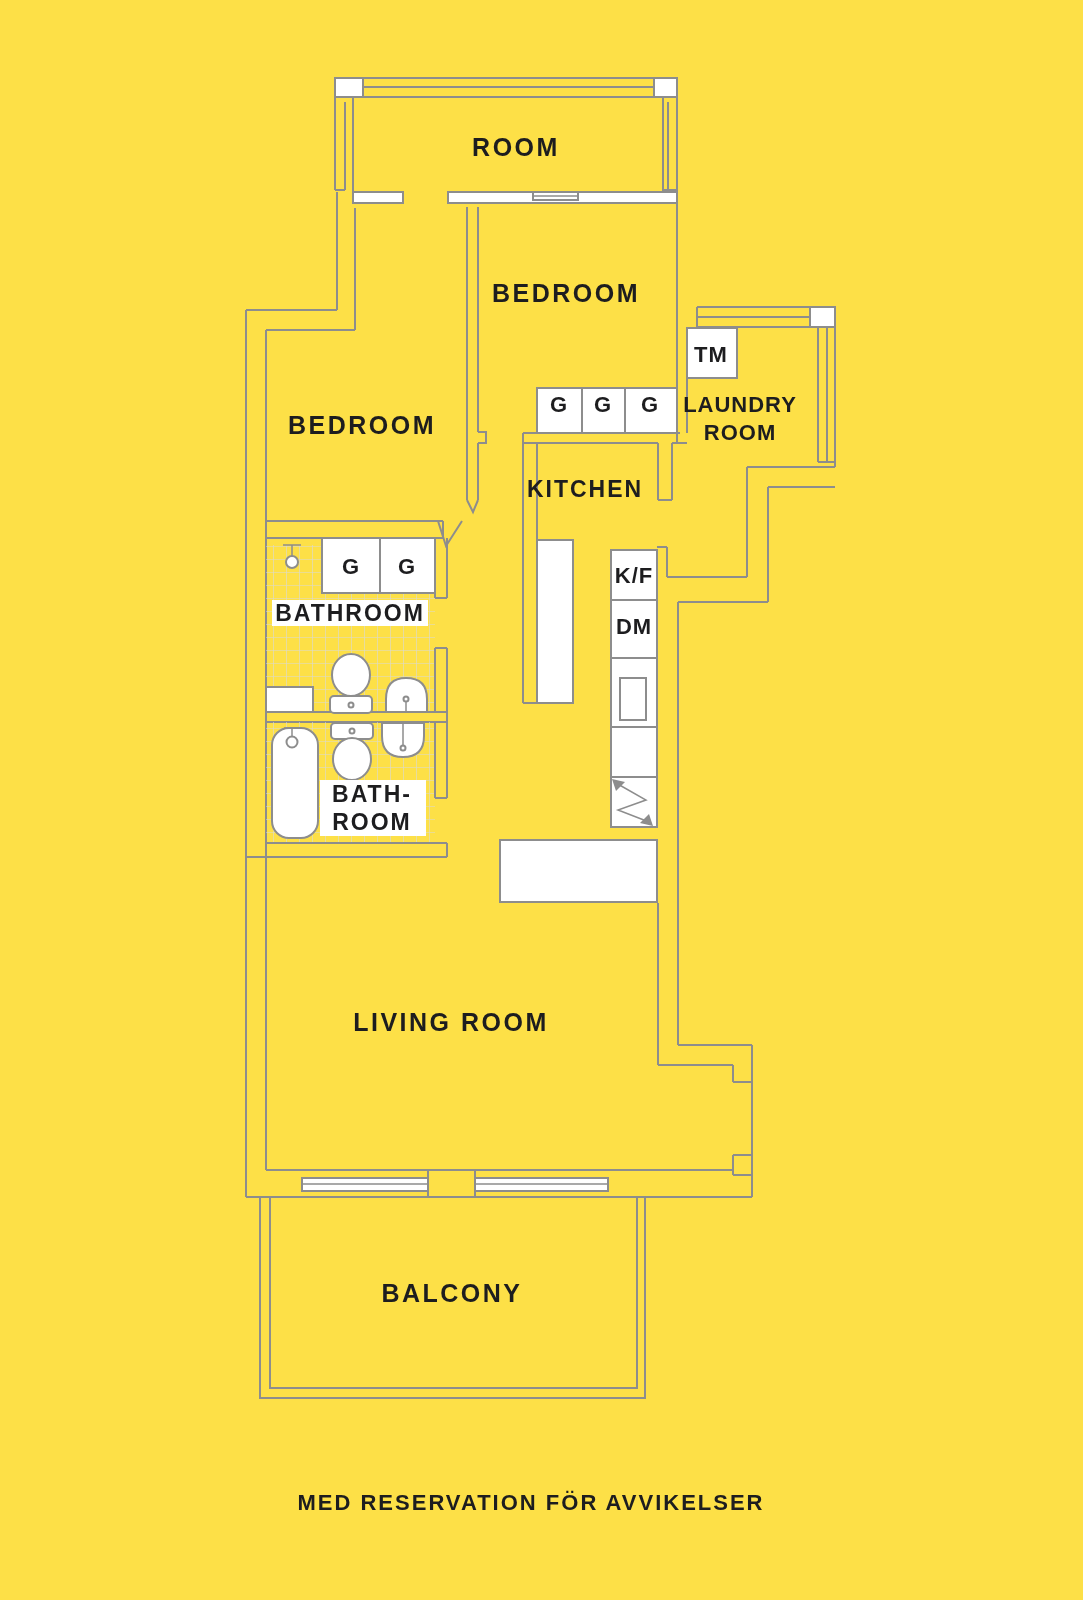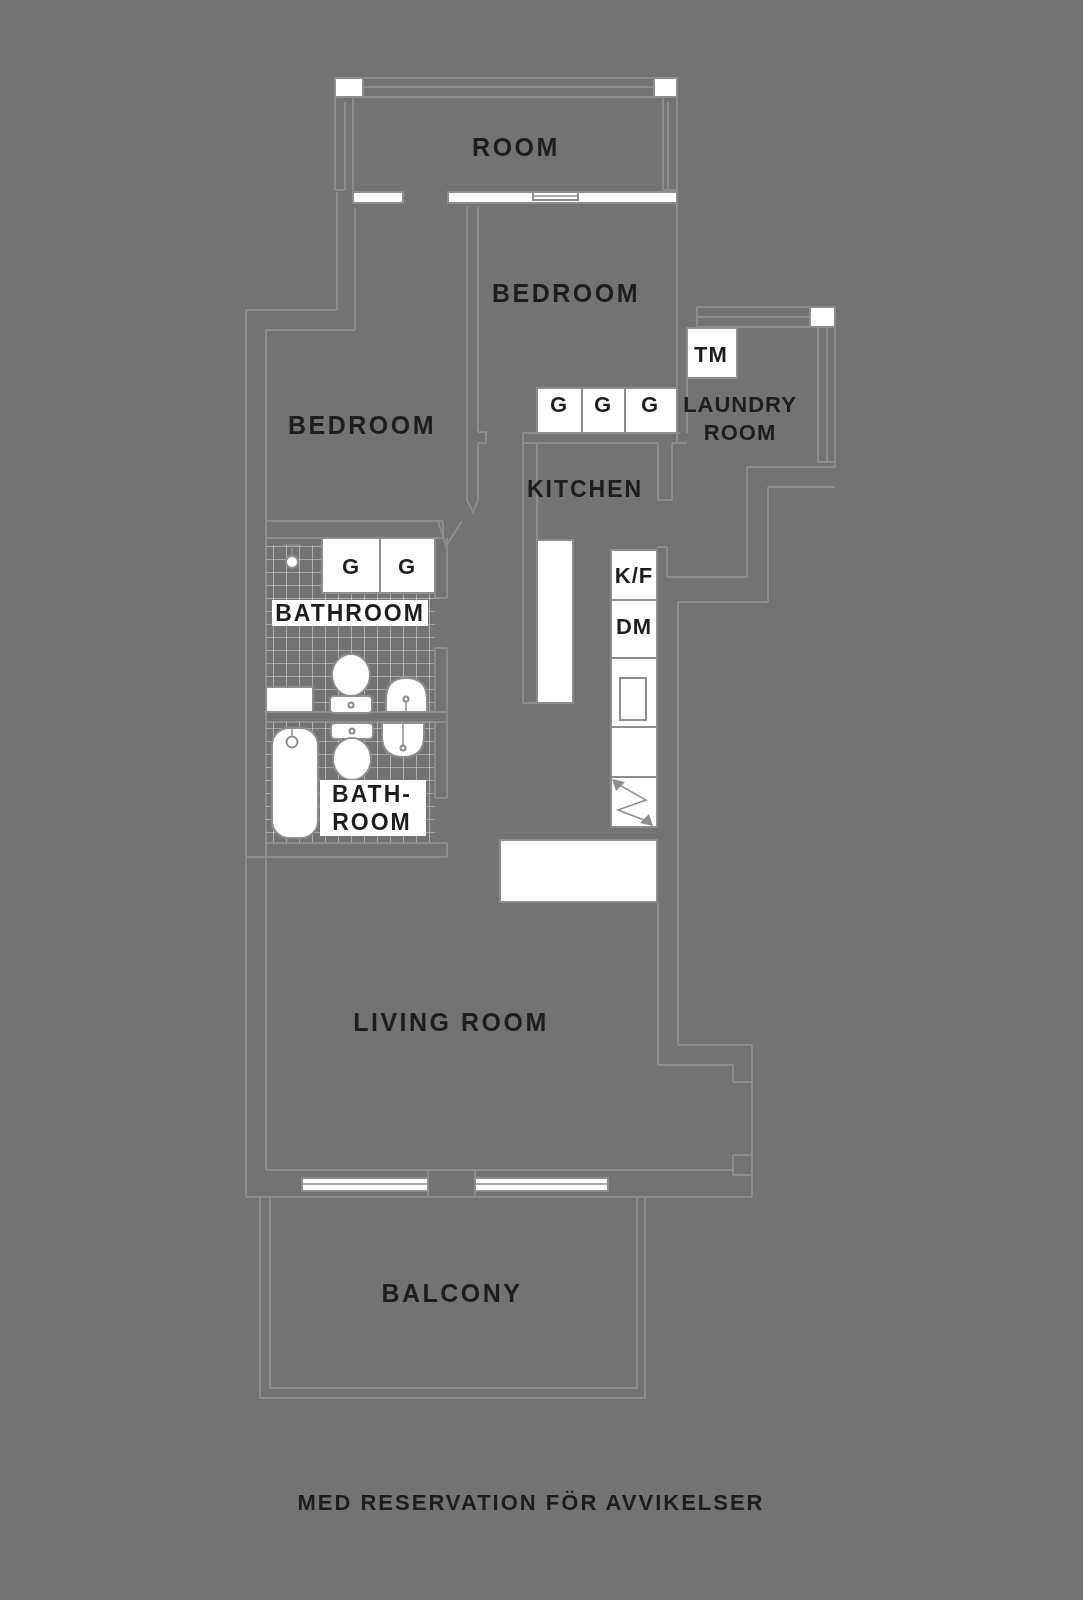--- a/index.html
+++ b/index.html
@@ -1,16 +1,16 @@
 <!DOCTYPE html>
 <html><head>
 <meta charset="utf-8">
 <style>
   html,body{margin:0;padding:0;background:#ffffff;}
-  .page{position:relative;width:1083px;height:1600px;background:#737373;
+  .page{position:relative;width:1083px;height:1600px;background:#fde047;
         font-family:"Liberation Sans","DejaVu Sans",sans-serif;}
   svg text{font-family:"Liberation Sans","DejaVu Sans",sans-serif;
            font-weight:bold;fill:#1d1d1f;text-anchor:middle;}
   .lbl-lg{font-size:25px;letter-spacing:2.5px;}
   .lbl-md{font-size:23px;letter-spacing:2px;}
   .lbl-sm{font-size:22px;letter-spacing:1px;}
   .footer-text{font-size:22px;letter-spacing:2px;}
   .wall{stroke:#8d8d8d;stroke-width:2;fill:none;}
   .wallw{stroke:#8d8d8d;stroke-width:2;fill:#ffffff;}
   .fix{stroke:#8d8d8d;stroke-width:2;fill:#ffffff;}

